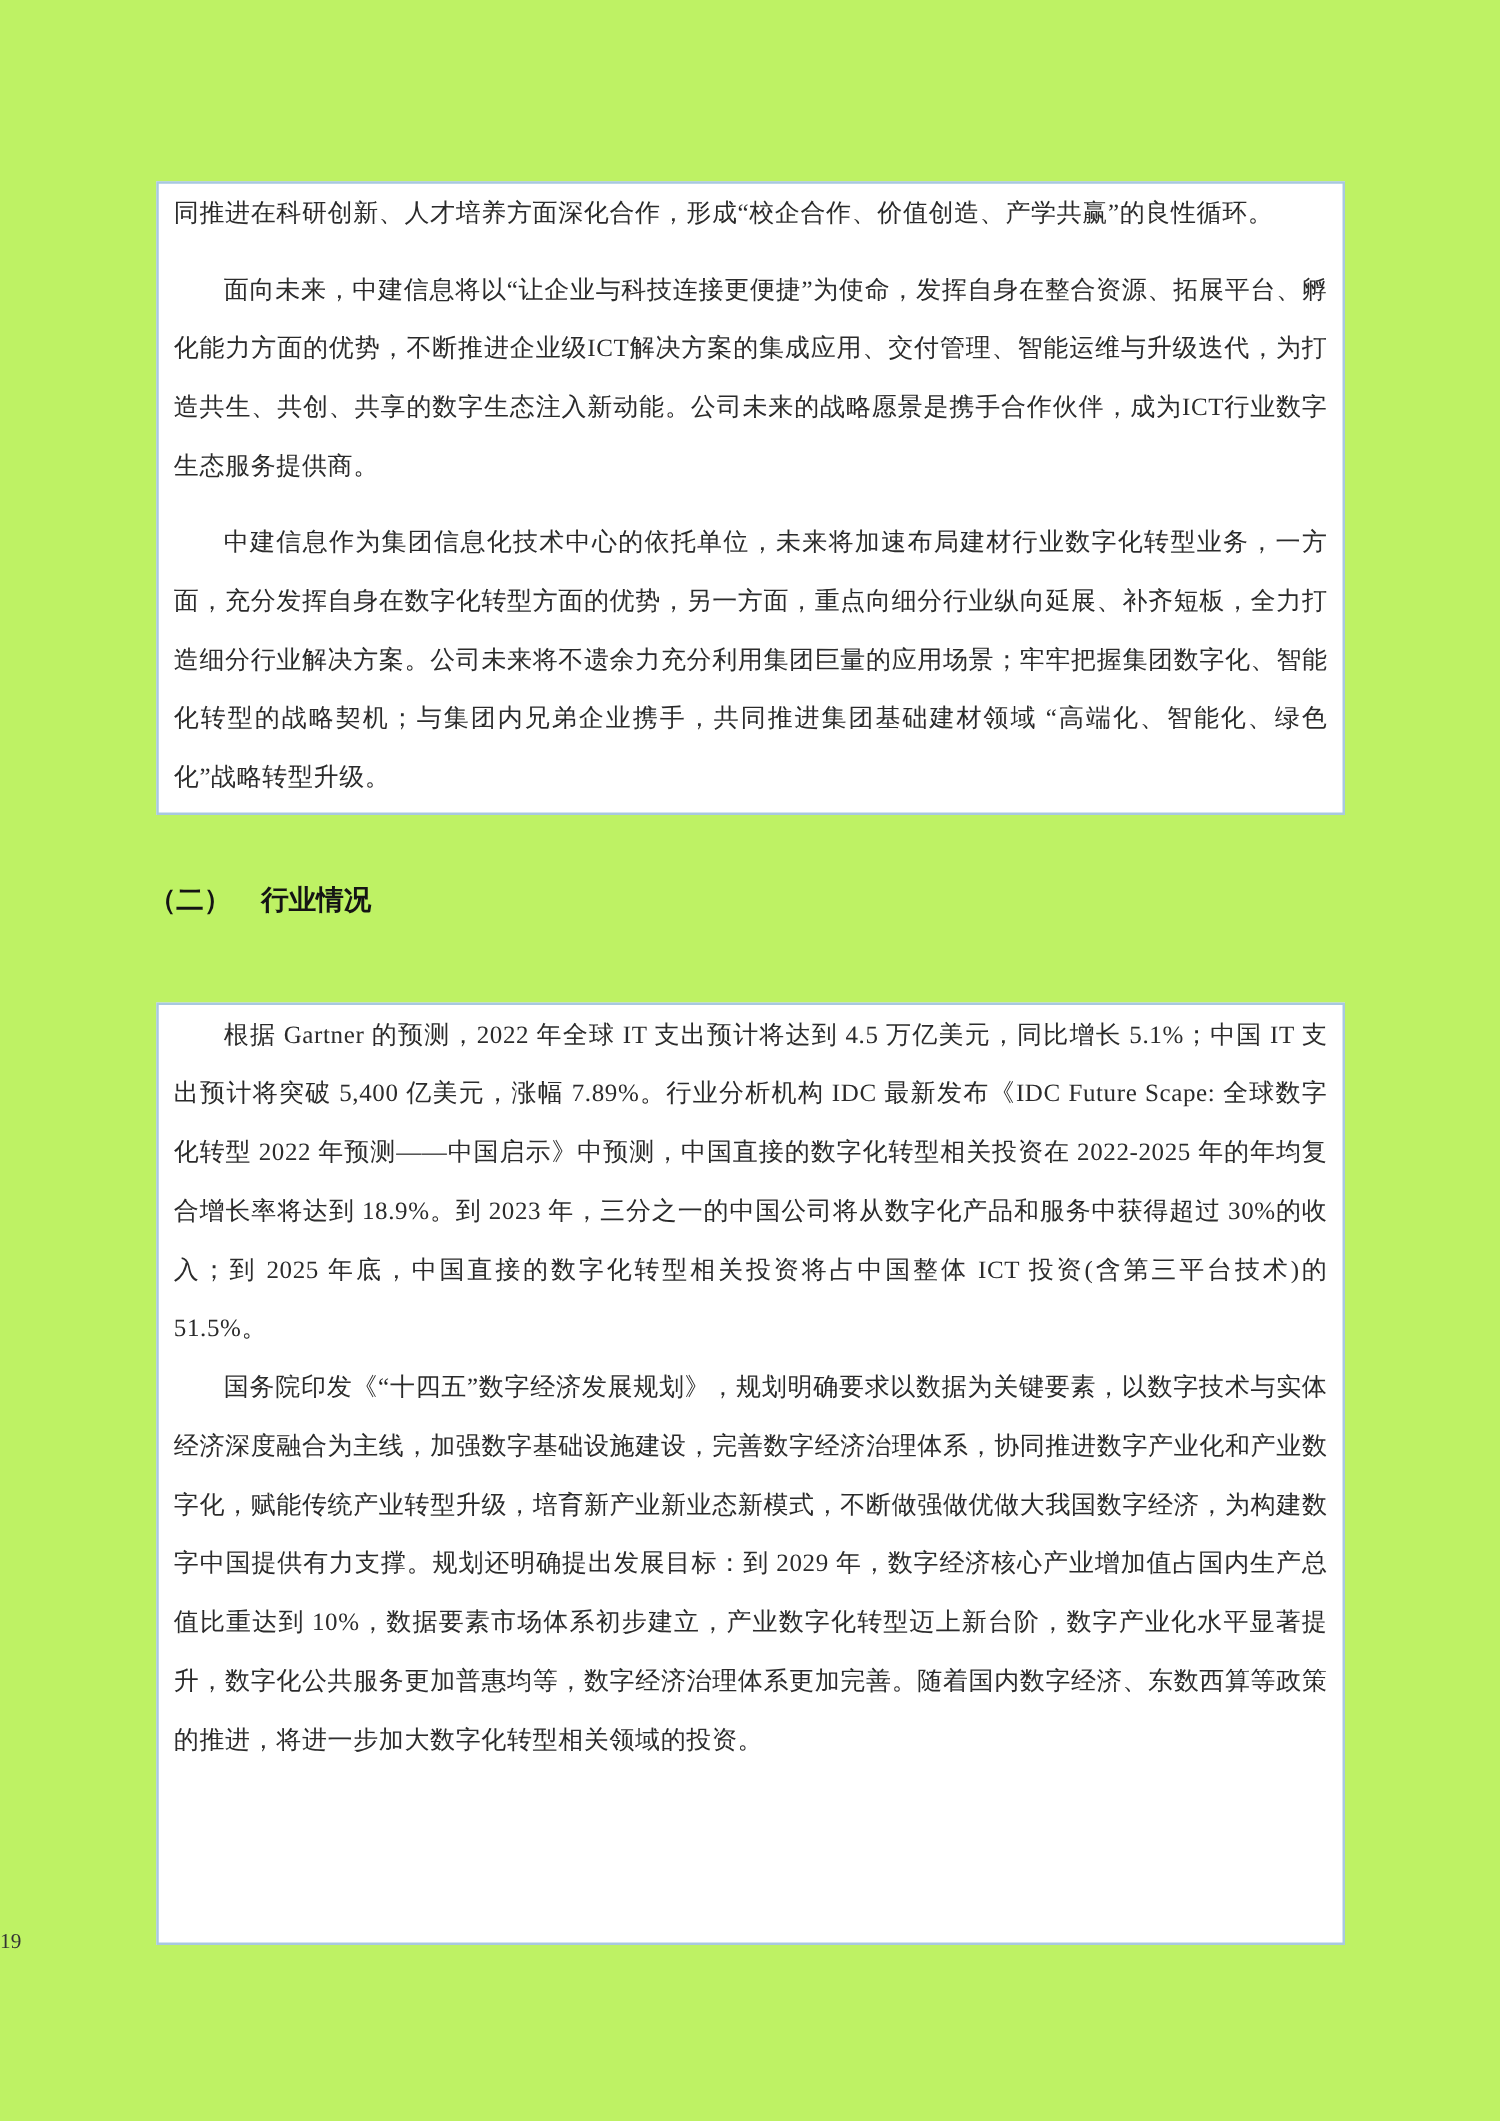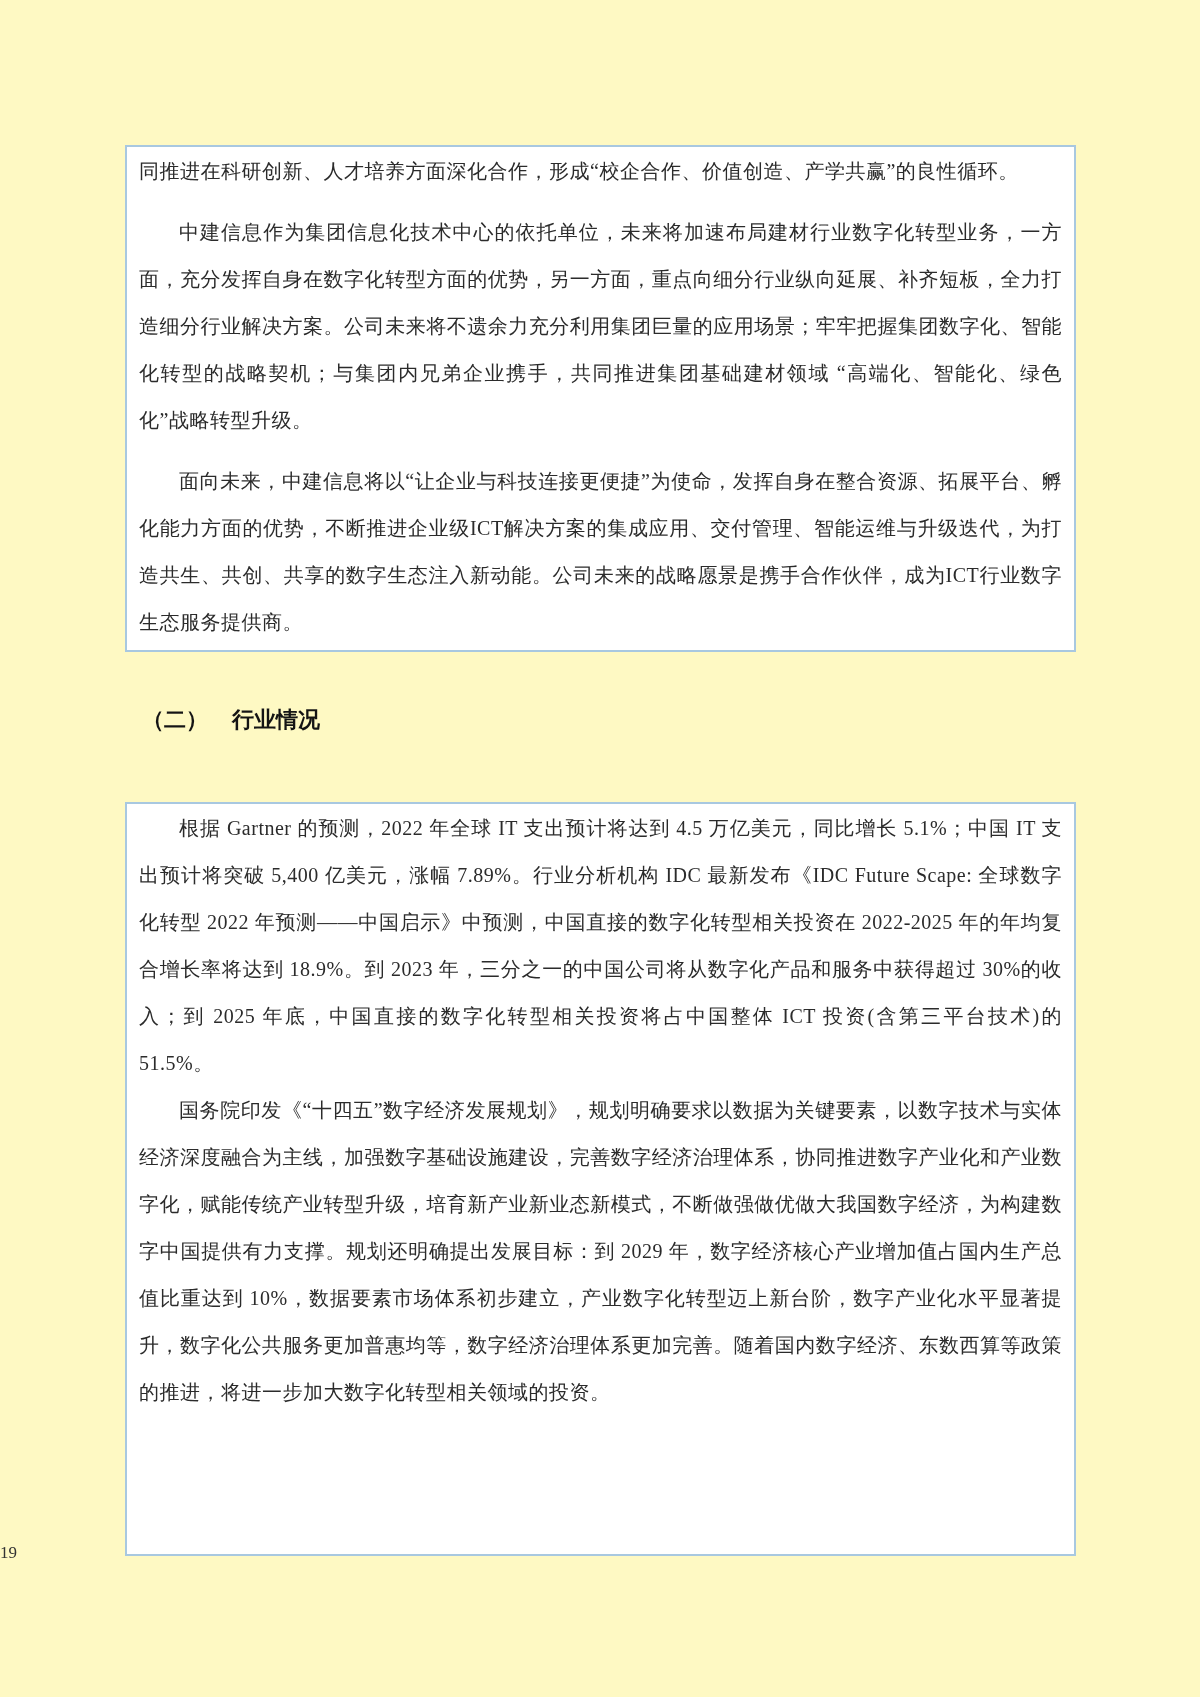--- a/index.html
+++ b/index.html
@@ -4,21 +4,21 @@
 <style>
   html, body {
     margin: 0;
     padding: 0;
     background: #ffffff;
   }
   .page {
     position: relative;
     width: 1200px;
     height: 1697px;
-    background: #fef9c3;
+    background: #bef264;
     font-family: "Liberation Serif", "DejaVu Serif", serif;
     color: #2b2b2b;
     overflow: hidden;
   }
   .text-box {
     position: absolute;
     left: 125px;
     width: 951px;
     box-sizing: border-box;
     border: 2px solid #a8c8e0;
@@ -32,21 +32,21 @@
   .box1 { top: 145px; min-height: 505px; }
   .box2 { top: 802px; min-height: 754px; }
   .para {
     margin: 0;
     text-indent: 2em;
   }
   .para.no-indent { text-indent: 0; }
   .box1 .para + .para { margin-top: 14px; }
   .section-heading {
     position: absolute;
-    left: 142px;
+    left: 119px;
     top: 704px;
     font-size: 22px;
     font-weight: bold;
     color: #141414;
     line-height: 32px;
   }
   .section-heading .h-num { margin-right: 24px; }
   .page-number {
     position: absolute;
     top: 1543px;
@@ -56,22 +56,22 @@
     color: #333333;
   }
 </style>
 </head>
 <body>
 
 <div class="page">
 
   <div class="text-box box1">
     <p class="para no-indent">同推进在科研创新、人才培养方面深化合作，形成“校企合作、价值创造、产学共赢”的良性循环。</p>
+    <p class="para">面向未来，中建信息将以“让企业与科技连接更便捷”为使命，发挥自身在整合资源、拓展平台、孵化能力方面的优势，不断推进企业级ICT解决方案的集成应用、交付管理、智能运维与升级迭代，为打造共生、共创、共享的数字生态注入新动能。公司未来的战略愿景是携手合作伙伴，成为ICT行业数字生态服务提供商。</p>
     <p class="para">中建信息作为集团信息化技术中心的依托单位，未来将加速布局建材行业数字化转型业务，一方面，充分发挥自身在数字化转型方面的优势，另一方面，重点向细分行业纵向延展、补齐短板，全力打造细分行业解决方案。公司未来将不遗余力充分利用集团巨量的应用场景；牢牢把握集团数字化、智能化转型的战略契机；与集团内兄弟企业携手，共同推进集团基础建材领域 “高端化、智能化、绿色化”战略转型升级。</p>
-    <p class="para">面向未来，中建信息将以“让企业与科技连接更便捷”为使命，发挥自身在整合资源、拓展平台、孵化能力方面的优势，不断推进企业级ICT解决方案的集成应用、交付管理、智能运维与升级迭代，为打造共生、共创、共享的数字生态注入新动能。公司未来的战略愿景是携手合作伙伴，成为ICT行业数字生态服务提供商。</p>
   </div>
 
   <div class="section-heading">
     <span class="h-num">（二）</span><span class="h-title">行业情况</span>
   </div>
 
   <div class="text-box box2">
     <p class="para">根据 Gartner 的预测，2022 年全球 IT 支出预计将达到 4.5 万亿美元，同比增长 5.1%；中国 IT 支出预计将突破 5,400 亿美元，涨幅 7.89%。行业分析机构 IDC 最新发布《IDC Future Scape: 全球数字化转型 2022 年预测——中国启示》中预测，中国直接的数字化转型相关投资在 2022-2025 年的年均复合增长率将达到 18.9%。到 2023 年，三分之一的中国公司将从数字化产品和服务中获得超过 30%的收入；到 2025 年底，中国直接的数字化转型相关投资将占中国整体 ICT 投资(含第三平台技术)的 51.5%。</p>
     <p class="para">国务院印发《“十四五”数字经济发展规划》，规划明确要求以数据为关键要素，以数字技术与实体经济深度融合为主线，加强数字基础设施建设，完善数字经济治理体系，协同推进数字产业化和产业数字化，赋能传统产业转型升级，培育新产业新业态新模式，不断做强做优做大我国数字经济，为构建数字中国提供有力支撑。规划还明确提出发展目标：到 2029 年，数字经济核心产业增加值占国内生产总值比重达到 10%，数据要素市场体系初步建立，产业数字化转型迈上新台阶，数字产业化水平显著提升，数字化公共服务更加普惠均等，数字经济治理体系更加完善。随着国内数字经济、东数西算等政策的推进，将进一步加大数字化转型相关领域的投资。</p>
   </div>

